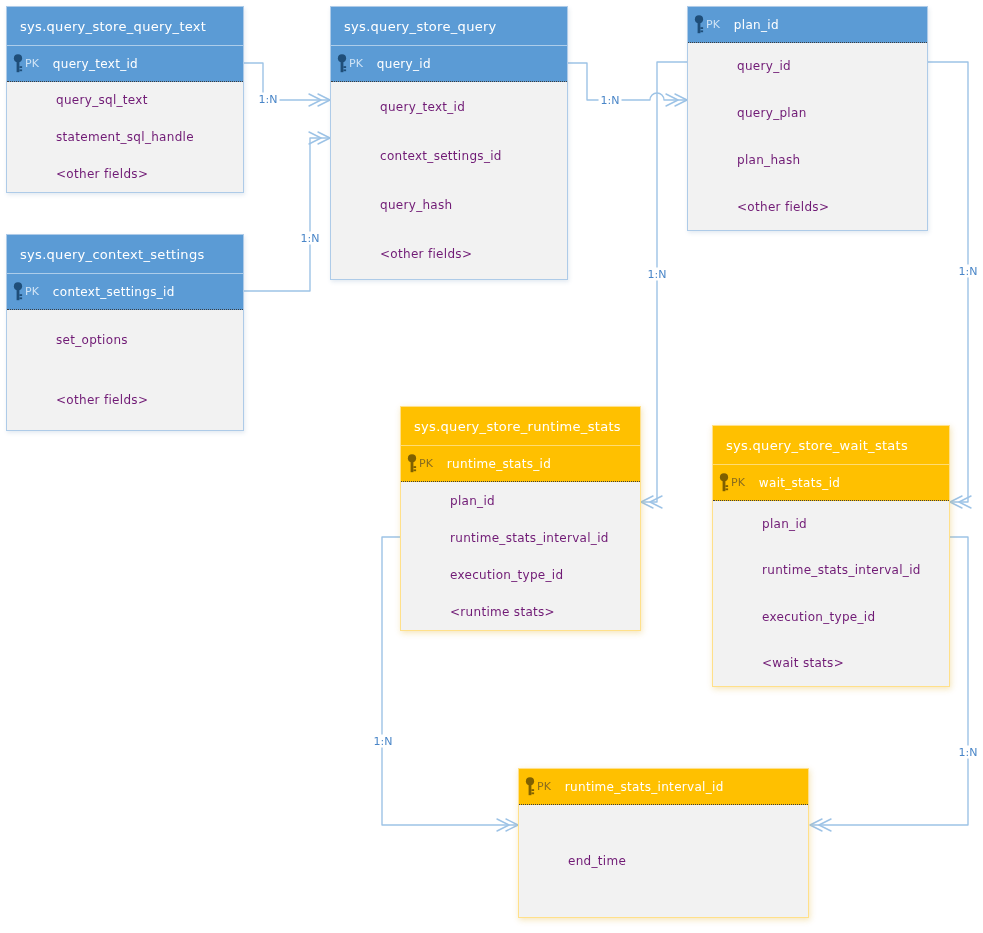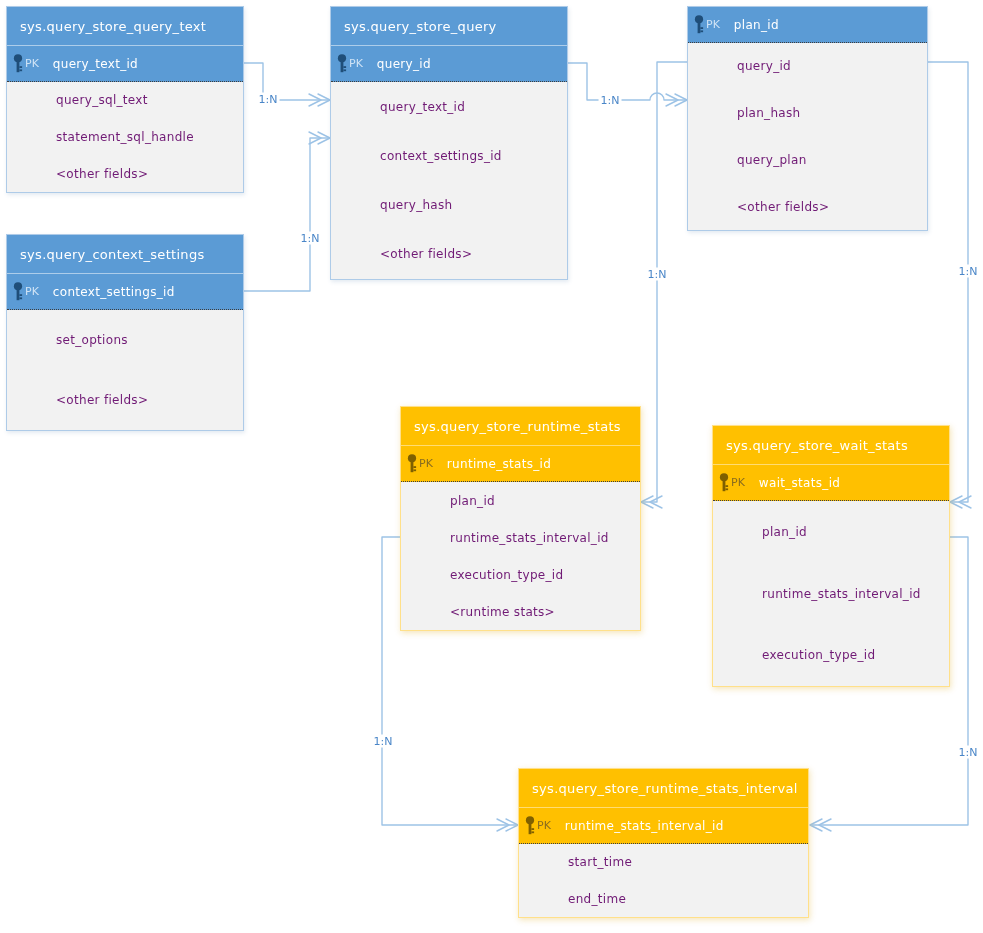--- a/index.html
+++ b/index.html
@@ -123,22 +123,22 @@
             <rect x="3.6" y="7.4" width="2.8" height="10.8"></rect>
             <rect x="6.4" y="12.2" width="2.7" height="1.8"></rect>
             <rect x="6.4" y="15.4" width="2.7" height="1.8"></rect>
           </svg>
         </span>
         <span class="pk-label">PK</span>
         <span class="pk-field">plan_id</span>
       </div>
       <div class="tbl-body">
         <div class="field-row">query_id</div>
+        <div class="field-row">query_plan</div>
         <div class="field-row">plan_hash</div>
-        <div class="field-row">query_plan</div>
         <div class="field-row">&lt;other fields&gt;</div>
       </div>
     </div>
     <div class="er-table theme-blue" style="left: 6px; top: 234px; width: 238px; height: 197px;">
       <div class="tbl-header">sys.query_context_settings</div>
       <div class="pk-row">
         <span class="key-icon">
           <svg viewBox="0 0 12 19" width="12" height="19" xmlns="http://www.w3.org/2000/svg">
             <circle cx="5" cy="4.3" r="4.1"></circle>
             <rect x="3.6" y="7.4" width="2.8" height="10.8"></rect>
@@ -186,34 +186,33 @@
             <rect x="6.4" y="15.4" width="2.7" height="1.8"></rect>
           </svg>
         </span>
         <span class="pk-label">PK</span>
         <span class="pk-field">wait_stats_id</span>
       </div>
       <div class="tbl-body">
         <div class="field-row">plan_id</div>
         <div class="field-row">runtime_stats_interval_id</div>
         <div class="field-row">execution_type_id</div>
+        <div class="field-row">&lt;wait stats&gt;</div>
       </div>
     </div>
     <div class="er-table theme-orange" style="left: 518px; top: 768px; width: 291px; height: 150px;">
-      <div class="tbl-header">sys.query_store_runtime_stats_interval</div>
       <div class="pk-row">
         <span class="key-icon">
           <svg viewBox="0 0 12 19" width="12" height="19" xmlns="http://www.w3.org/2000/svg">
             <circle cx="5" cy="4.3" r="4.1"></circle>
             <rect x="3.6" y="7.4" width="2.8" height="10.8"></rect>
             <rect x="6.4" y="12.2" width="2.7" height="1.8"></rect>
             <rect x="6.4" y="15.4" width="2.7" height="1.8"></rect>
           </svg>
         </span>
         <span class="pk-label">PK</span>
         <span class="pk-field">runtime_stats_interval_id</span>
       </div>
       <div class="tbl-body">
-        <div class="field-row">start_time</div>
         <div class="field-row">end_time</div>
       </div>
     </div>
   </div>
 
 </body></html>

